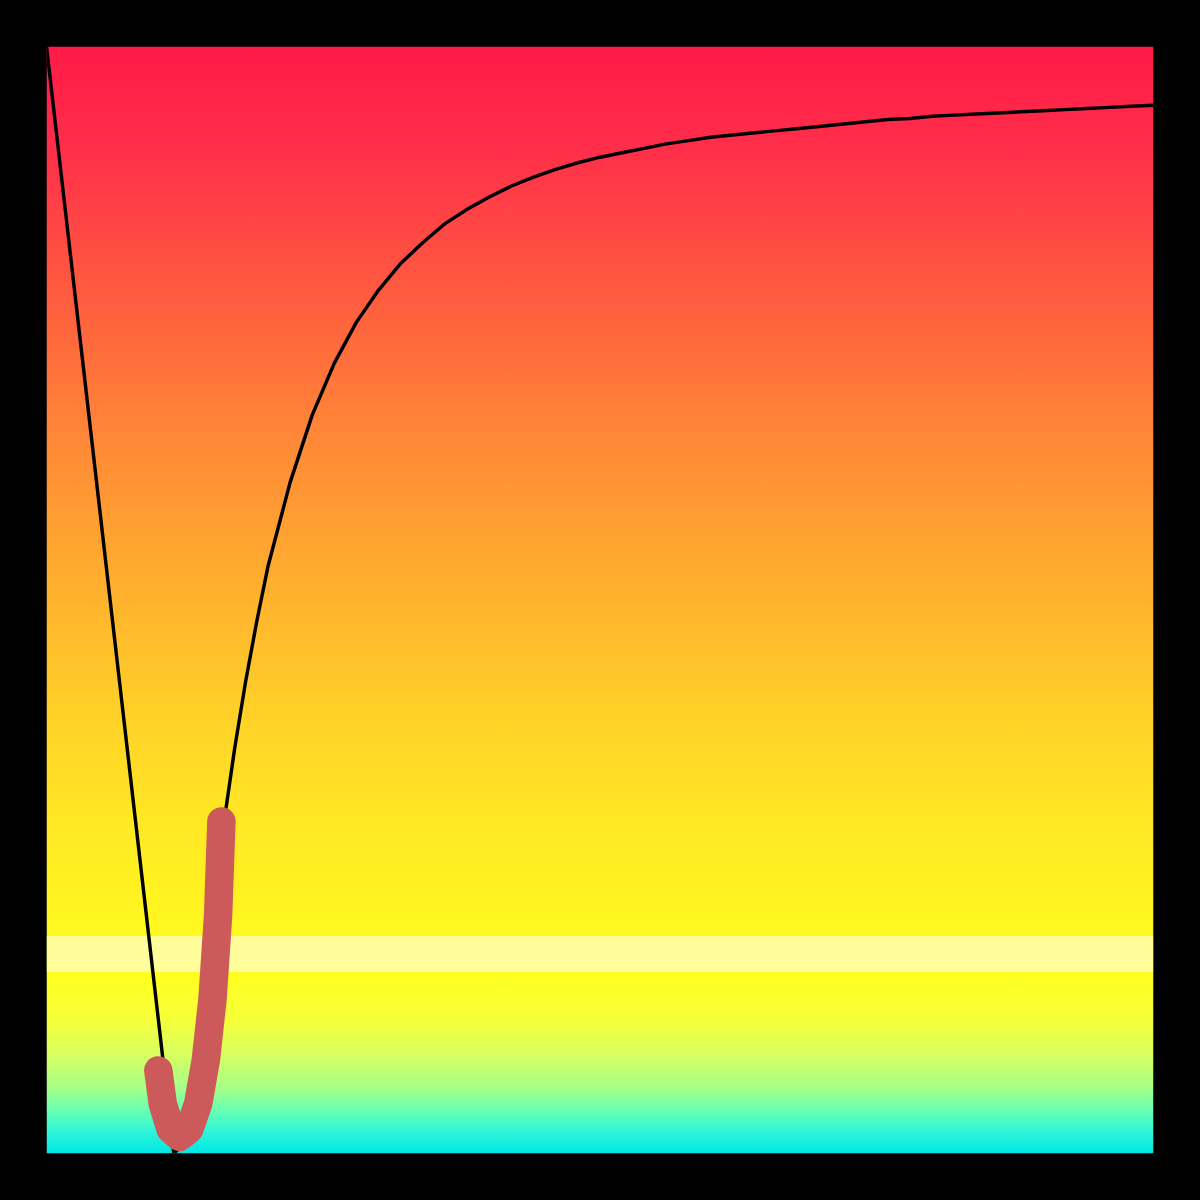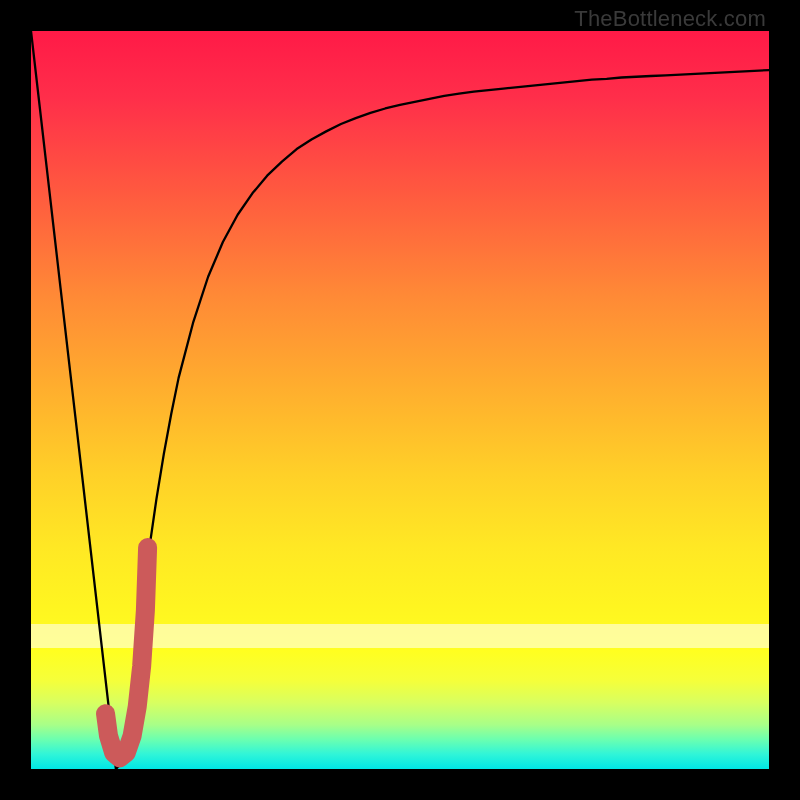--- a/index.html
+++ b/index.html
@@ -71,21 +71,20 @@
     font-weight: 500;
     letter-spacing: 0.2px;
     user-select: none;
   }
 </style>
 </head>
 <body>
 
 <div class="frame">
 
-  <div class="watermark">TheBottleneck.com</div>
 
   <div class="plot-area">
     <div class="gradient-bg"></div>
     <div class="white-band"></div>
 
     <svg class="curve-layer" viewBox="0 0 738 738" preserveAspectRatio="none">
       <path id="curve-path" d="M0.00 0.00 L7.38 64.21 L14.76 128.41 L22.14 192.62 L29.52 256.82 L36.90 321.03 L44.28 385.24 L51.66 449.44 L59.04 513.65 L66.42 577.85 L73.80 642.06 L81.18 706.27 L84.87 738.00 L88.56 734.31 L92.25 723.24 L95.94 701.10 L103.32 638.37 L110.70 575.64 L118.08 518.81 L125.46 467.89 L132.84 422.87 L140.22 383.02 L147.60 346.86 L162.36 290.77 L177.12 245.75 L191.88 211.07 L206.64 183.76 L221.40 162.36 L236.16 144.65 L250.92 130.63 L265.68 118.08 L280.44 108.49 L295.20 100.37 L309.96 92.99 L324.72 87.08 L339.48 81.92 L354.24 77.49 L369.00 73.80 L383.76 70.85 L398.52 67.90 L413.28 64.94 L428.04 62.73 L442.80 60.52 L457.56 59.04 L472.32 57.56 L487.08 56.09 L501.84 54.61 L516.60 53.14 L531.36 51.66 L546.12 50.18 L560.88 48.71 L575.64 47.97 L590.40 46.49 L605.16 45.76 L619.92 45.02 L634.68 44.28 L649.44 43.54 L664.20 42.80 L678.96 42.07 L693.72 41.33 L708.48 40.59 L723.24 39.85 L738.00 39.11 " fill="none" stroke="#000000" stroke-width="2.3" stroke-linejoin="round" stroke-linecap="round"></path>
     </svg>
 
     <svg class="mark-layer" viewBox="0 0 738 738" preserveAspectRatio="none">

